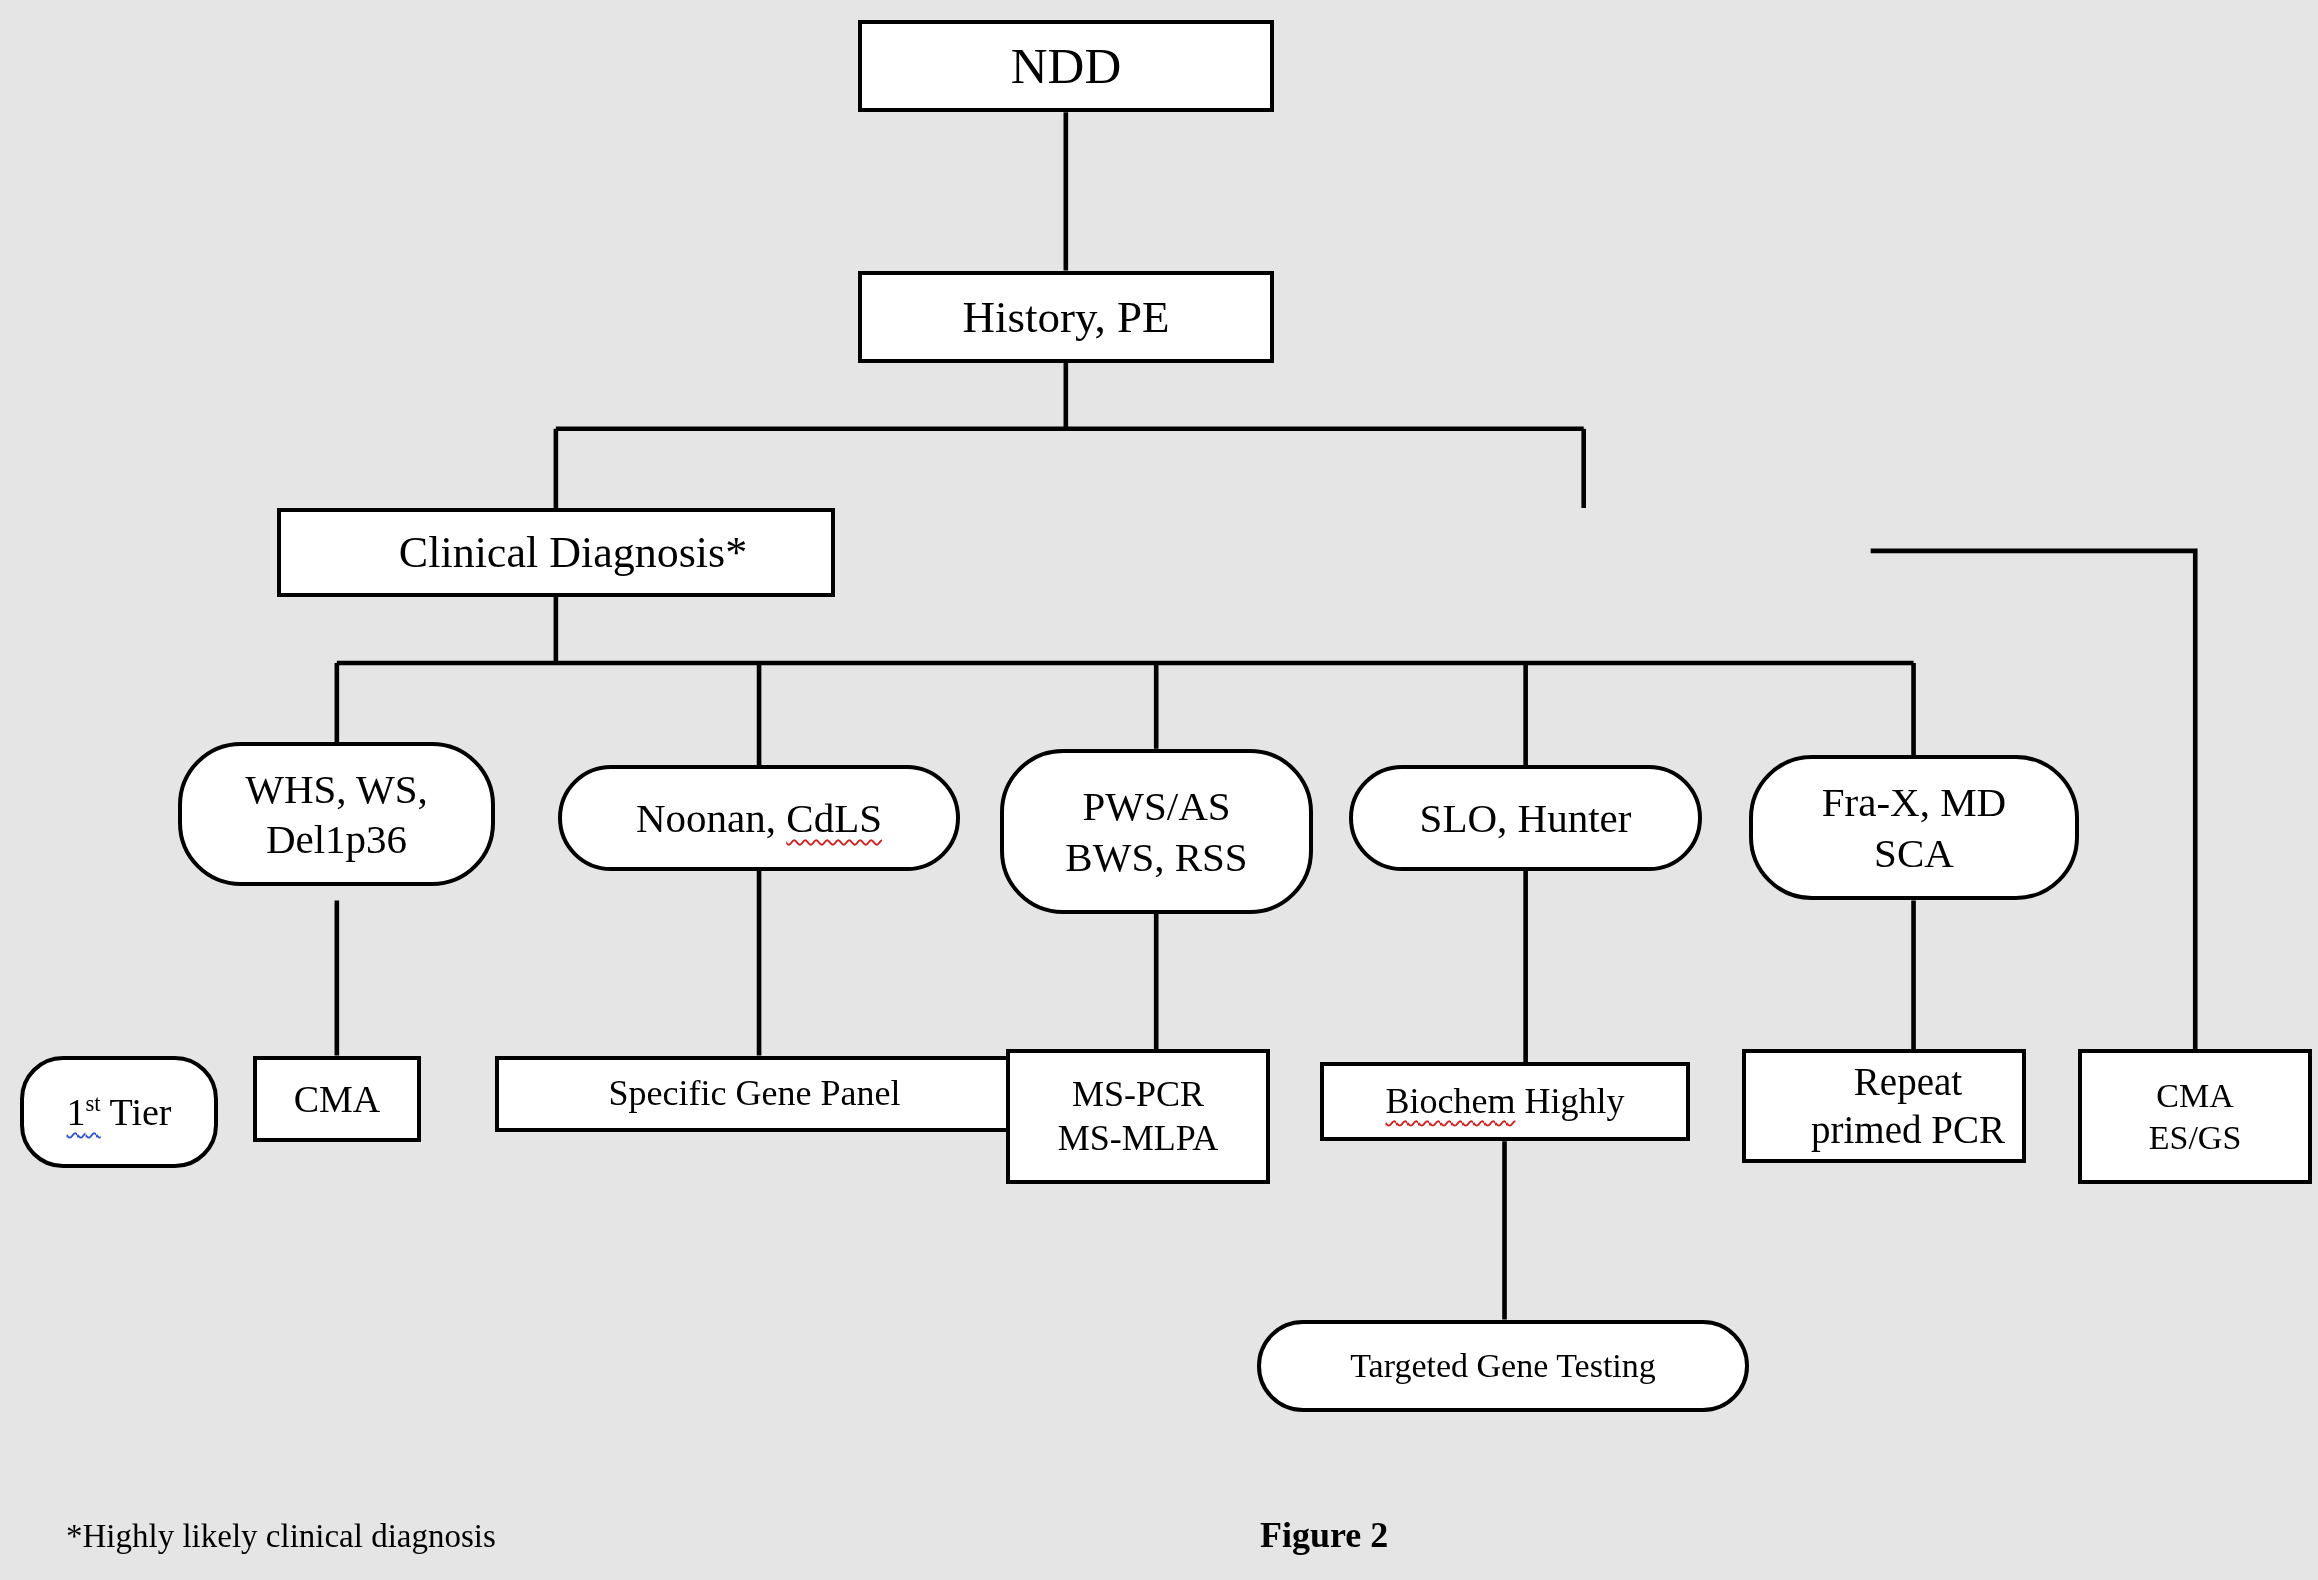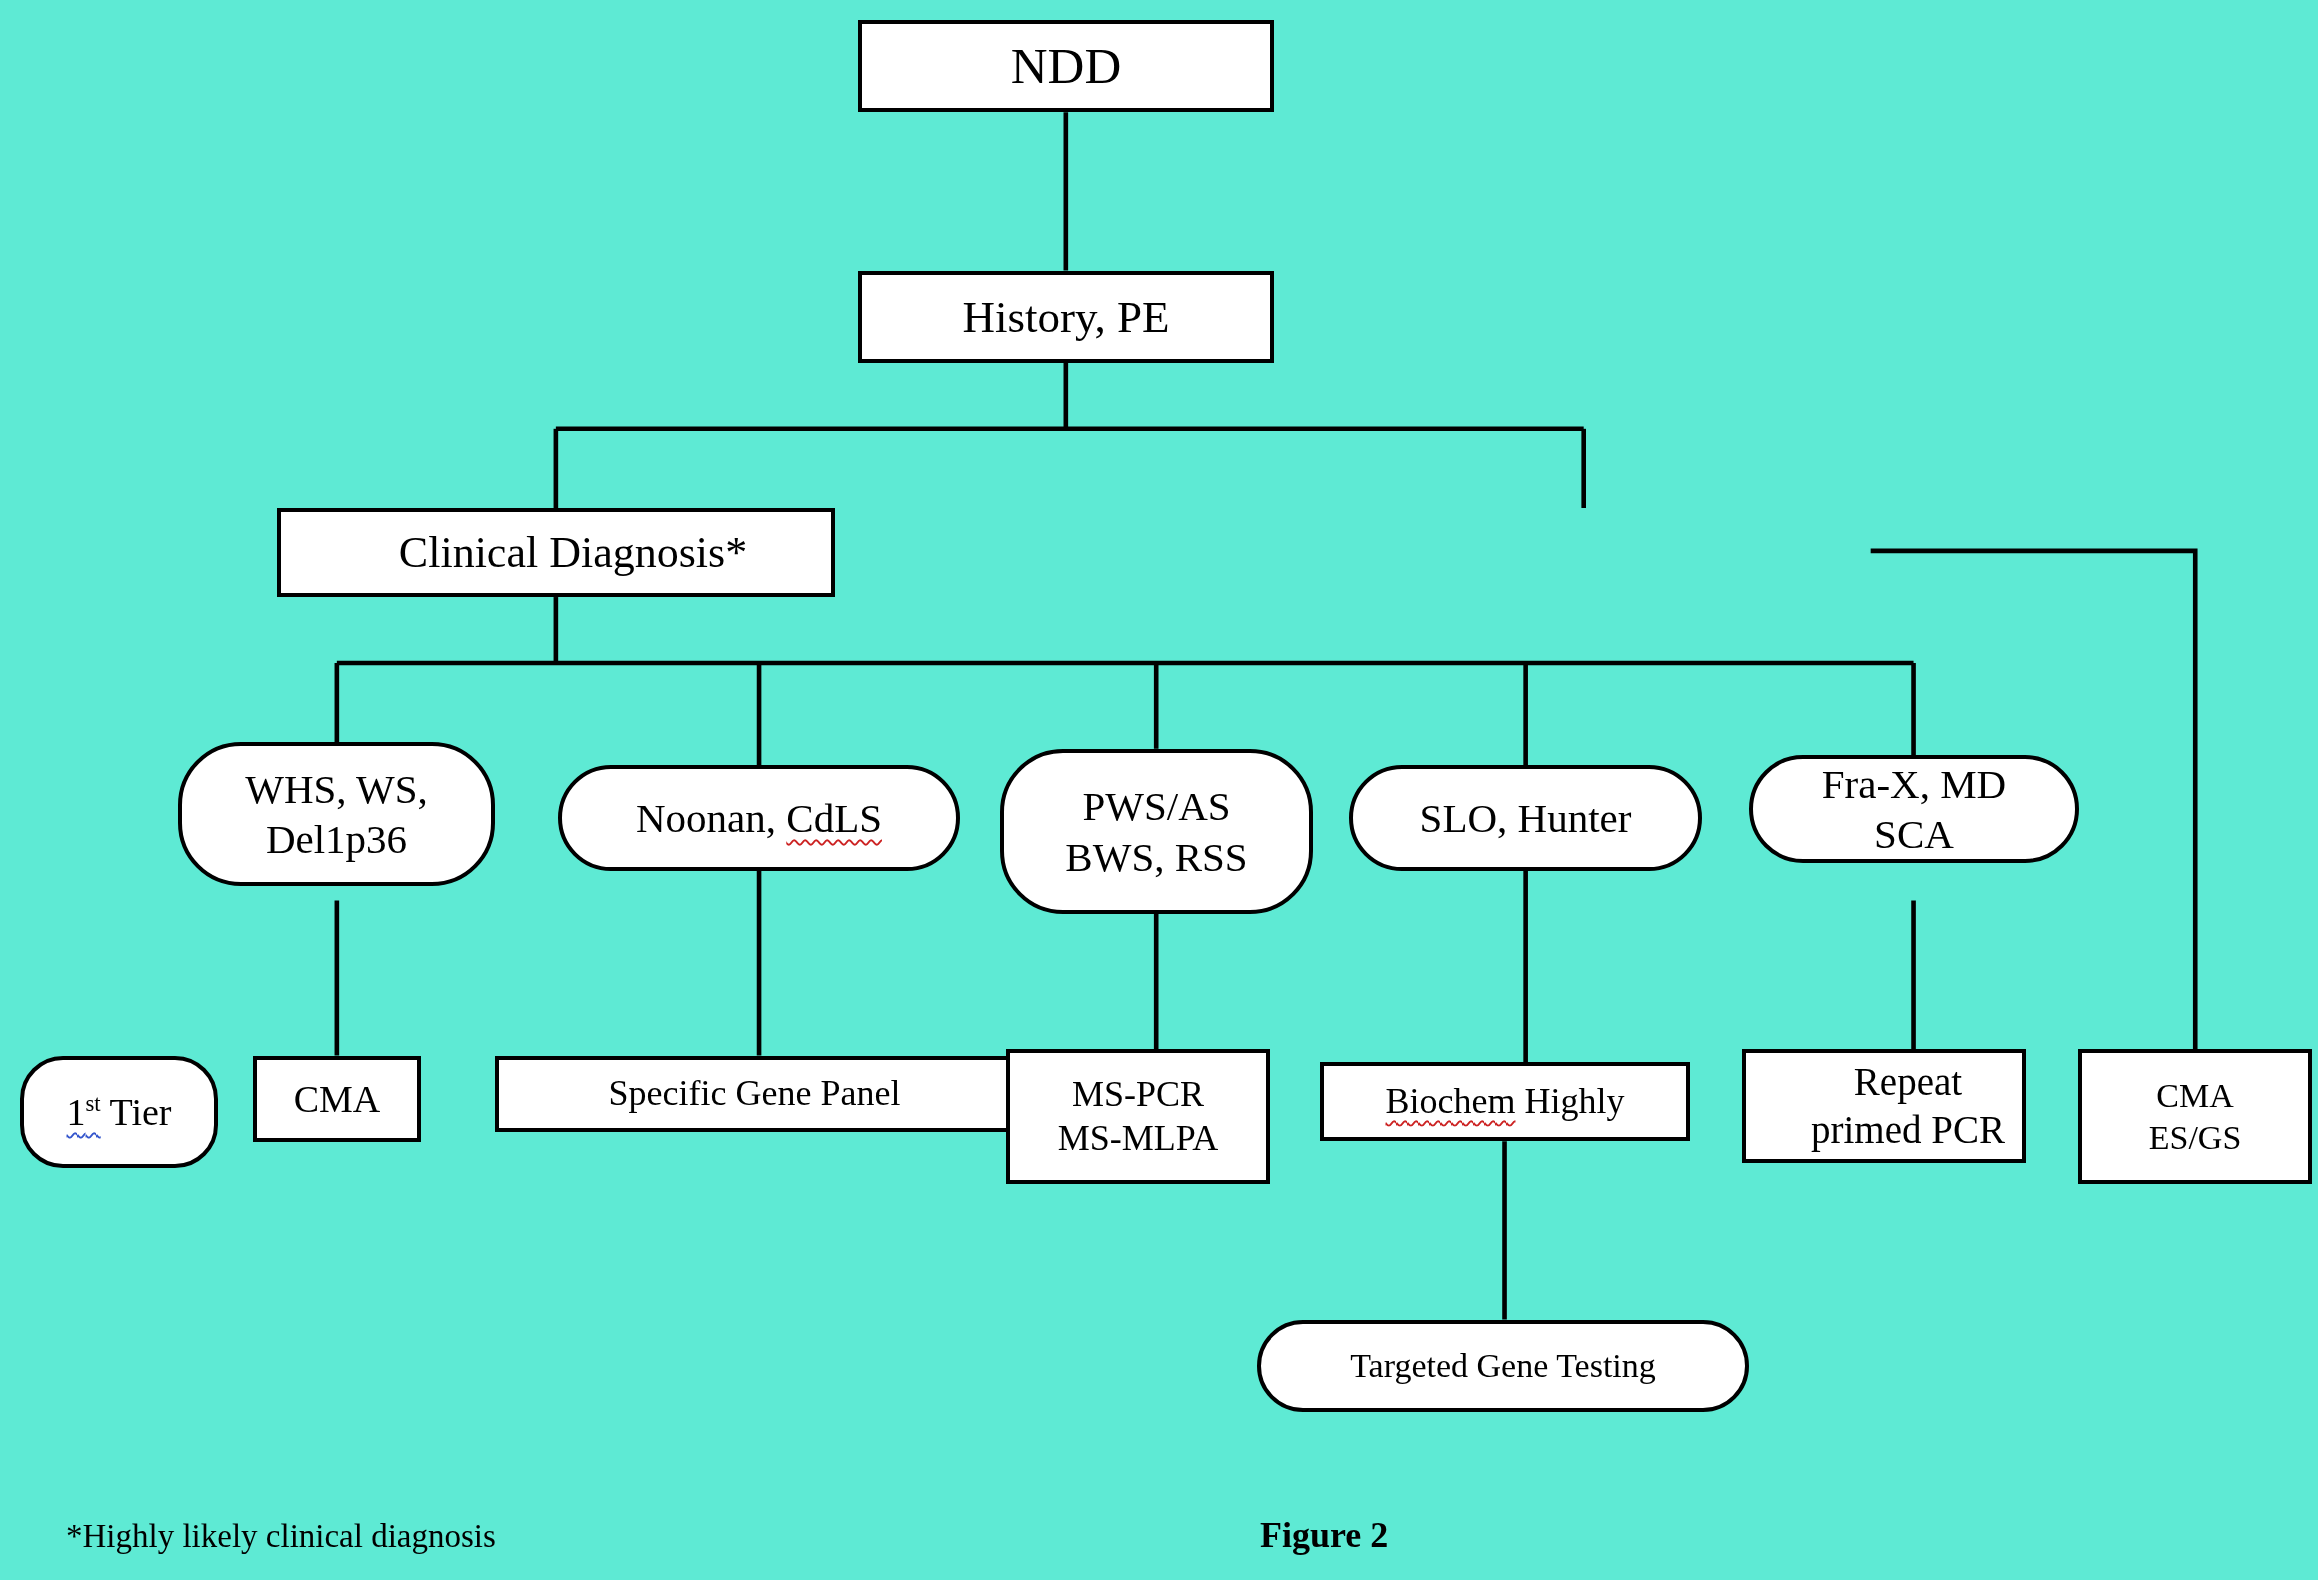--- a/index.html
+++ b/index.html
@@ -7,21 +7,21 @@
   body {
     font-family: "Liberation Serif", serif;
     color: #000;
     width: 2319px;
     height: 1580px;
   }
   .canvas {
     position: relative;
     width: 2319px;
     height: 1580px;
-    background: #5eead4;
+    background: #e5e5e5;
     overflow: hidden;
   }
   .lines {
     position: absolute;
     left: 0; top: 0;
     width: 2319px;
     height: 1580px;
   }
   .node {
     position: absolute;
@@ -58,21 +58,21 @@
   
   #n-ndd        { left:858px; top:20px;   width:416px; height:92px; font-size:51px; }
   #n-history    { left:858px; top:271px;  width:416px; height:92px; font-size:45px; }
   #n-clinical   { left:277px;  top:508px;  width:558px; height:89px; font-size:44px;padding-left:34px; }
   #n-noclinical { left:1297px; top:508px;  width:574px; height:86px; font-size:44px; }
 
   #n-whs    { left:178px;  top:742px; width:317px; height:144px; font-size:41px; border-radius:63px; }
   #n-noonan { left:558px;  top:765px; width:402px; height:106px; font-size:41px; border-radius:53px; }
   #n-pws    { left:1000px; top:749px; width:313px; height:165px; font-size:41px; border-radius:63px; }
   #n-slo    { left:1349px; top:765px; width:353px; height:106px; font-size:41px; border-radius:53px; }
-  #n-frax   { left:1749px; top:755px; width:330px; height:108px; font-size:41px; border-radius:63px; }
+  #n-frax   { left:1749px; top:755px; width:330px; height:145px; font-size:41px; border-radius:63px; }
 
   #n-firsttier { left:20px;   top:1056px; width:198px; height:112px; font-size:38px; border-radius:43px; }
   #n-cma       { left:253px;  top:1056px; width:168px; height:86px; font-size:38px; }
   #n-panel     { left:495px;  top:1056px; width:519px; height:76px; font-size:36px; }
   #n-mspcr     { left:1006px; top:1049px; width:264px; height:135px; font-size:36px; }
   #n-biochem   { left:1320px; top:1062px; width:370px; height:79px; font-size:36px; }
   #n-repeat    { left:1742px; top:1049px; width:284px; height:114px; font-size:39px;padding-left:48px; }
   #n-cmaes     { left:2078px; top:1049px; width:234px; height:135px; font-size:34px; }
   #n-targeted  { left:1257px; top:1320px; width:492px; height:92px; font-size:34px; border-radius:46px; }
 

